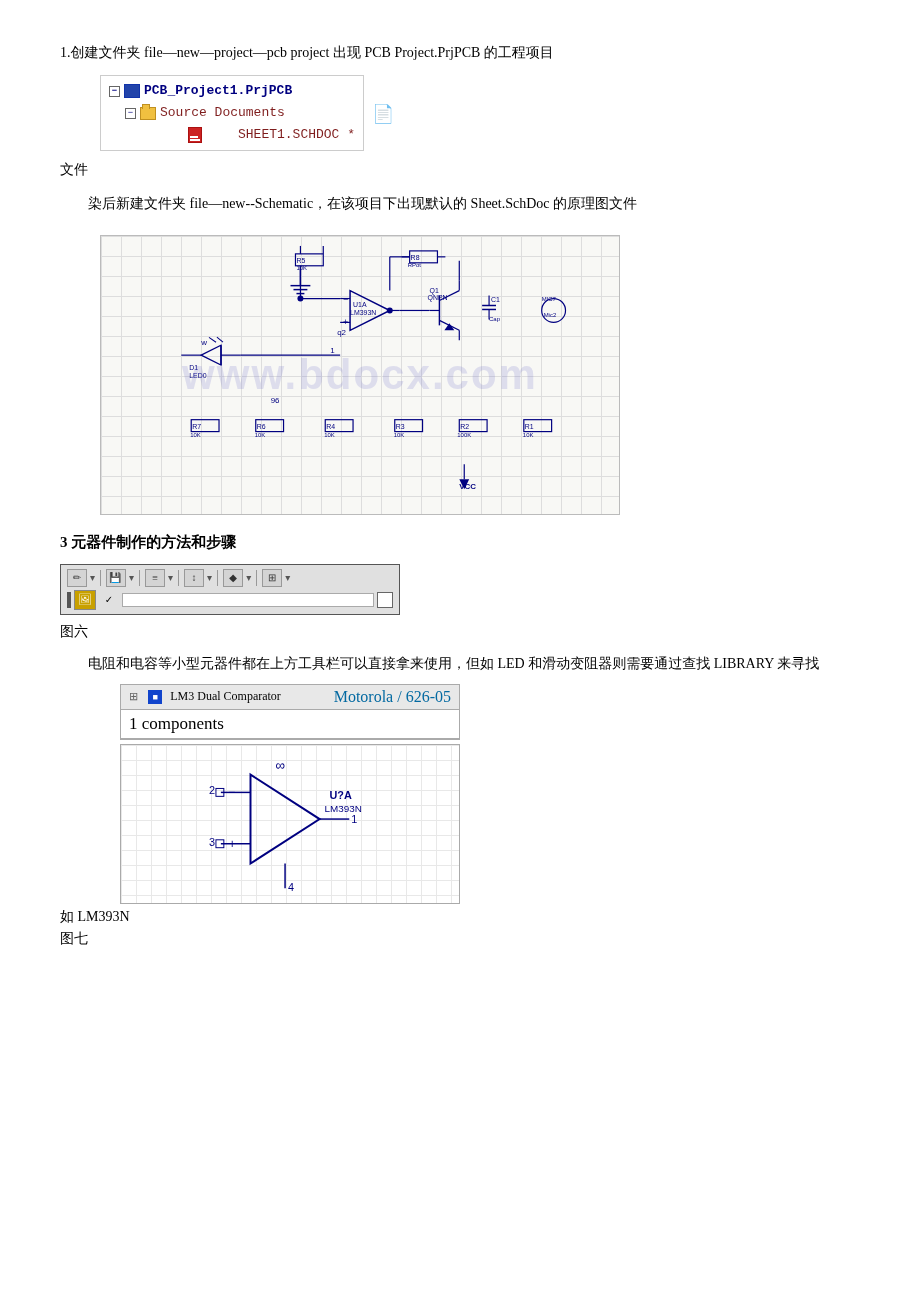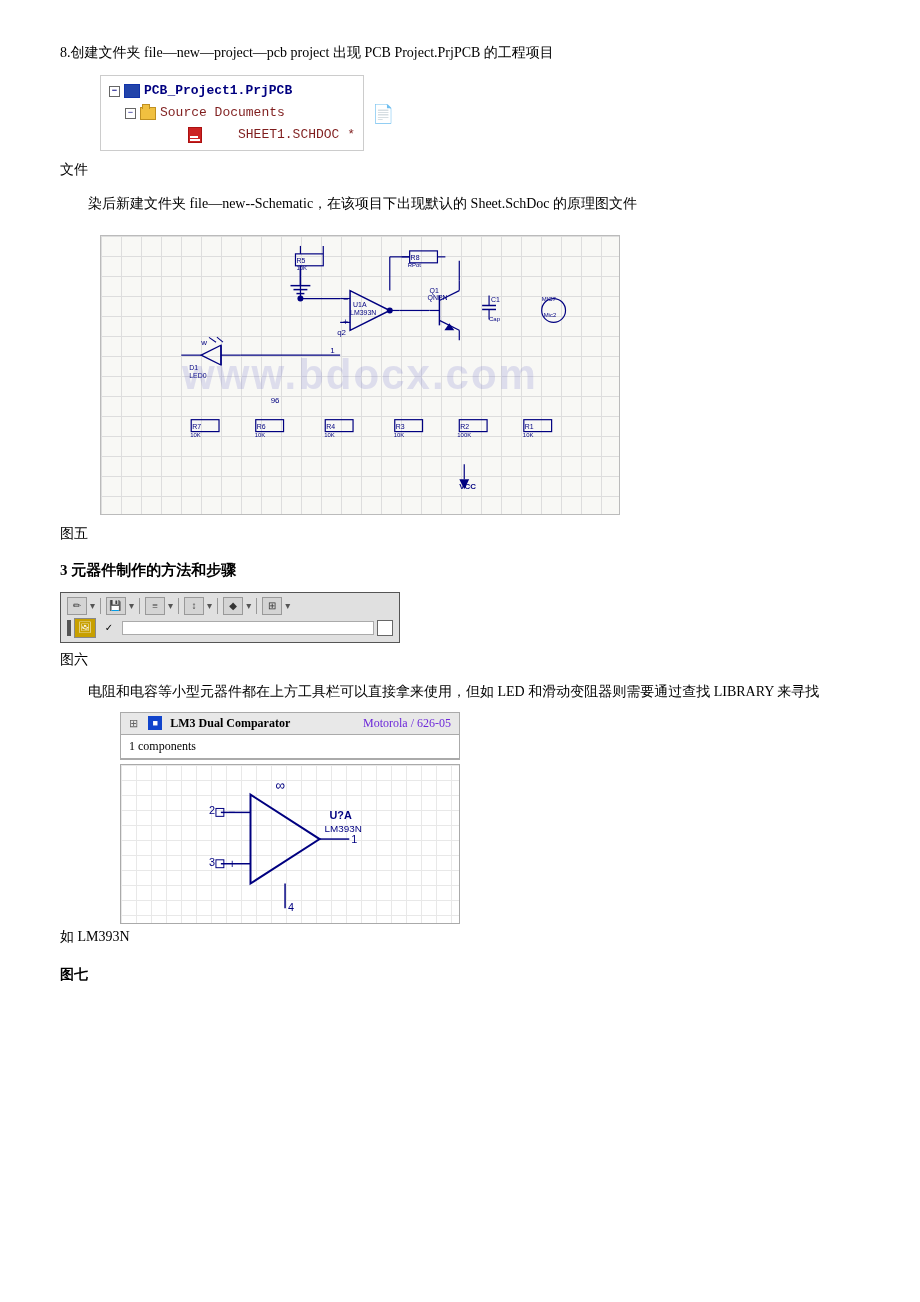--- a/index.html
+++ b/index.html
@@ -173,25 +173,25 @@
     .lib-tree-icon {
       display: inline-flex;
       width: 14px; height: 14px;
       background: #1144cc;
       color: #fff;
       font-size: 9px;
       align-items: center;
       justify-content: center;
     }
     .lib-plus { color: #666; font-size: 11px; margin-right: 2px; }
-    .lib-name { font-size: 12px; color: #000; font-weight: bold; }
-    .lib-mfr { font-size: 12px; color: #6d28d9; margin-left: auto; }
+    .lib-name { font-size: 12px; color: #000; }
+    .lib-mfr { font-size: 16px; color: #0369a1; margin-left: auto; }
     .lib-count {
       padding: 4px 8px;
-      font-size: 12px;
+      font-size: 17px;
       border-bottom: 1px solid #aaa;
     }
     .lib-component-preview {
       border: 1px solid #aaa;
       background: #fff;
       width: 340px;
       height: 160px;
       margin: 0 0 4px 60px;
       position: relative;
       overflow: hidden;
@@ -221,21 +221,21 @@
       vertical-align: middle;
     }
     .blue-text { color: #7f1d1d; }
   </style>
 </head>
 <body>
 
 <div>
 
   <div class="section">
-    <div class="text-line">8.创建文件夹 file—new—project—pcb project 出现 PCB Project.PrjPCB 的工程项目</div>
+    <div class="text-line">1.创建文件夹 file—new—project—pcb project 出现 PCB Project.PrjPCB 的工程项目</div>
 
     <div style="display:flex; align-items:flex-start; gap:8px;">
       <div class="tree-box">
 
         <div class="tree-row root">
           <span class="minus-box">−</span>
           <span style="display:inline-block;width:16px;height:14px;background:#2244aa;border:1px solid #1133aa;vertical-align:middle;"></span>
           <span>PCB_Project1.PrjPCB</span>
         </div>
 
@@ -374,21 +374,20 @@
         <circle cx="290" cy="75" r="3" fill="#000080"></circle>
 
         <text x="230" y="118" font-size="8" fill="#000080" font-family="Arial">1</text>
         <text x="237" y="100" font-size="8" fill="#000080" font-family="Arial">q2</text>
         <text x="100" y="110" font-size="8" fill="#000080" font-family="Arial">w</text>
         <text x="170" y="168" font-size="8" fill="#000080" font-family="Arial">96</text>
       </svg>
       <div class="watermark">www.bdocx.com</div>
     </div>
 
-    <div class="fig-label">图五</div>
   </div>
 
   <div class="section">
     <div class="heading-2">3 元器件制作的方法和步骤</div>
 
     
     <div class="toolbar-box">
       
       <div class="toolbar-row">
 
@@ -470,17 +469,17 @@
         <text x="205" y="68" font-size="10" fill="#000080" font-family="Arial">LM393N</text>
 
         <rect x="95" y="44" width="8" height="8" fill="none" stroke="#000080" stroke-width="1"></rect>
         <rect x="95" y="96" width="8" height="8" fill="none" stroke="#000080" stroke-width="1"></rect>
       </svg>
     </div>
 
     <div style="display:flex; align-items:flex-start; gap:4px; margin-top:4px;">
       <span>如 LM393N</span>
     </div>
-    <div class="fig-label" style="margin-top:20px;font-weight:bold;">图七</div>
+    <div class="fig-label" style="margin-top:4px;">图七</div>
 
   </div>
 
 </div>
 
 </body></html>

